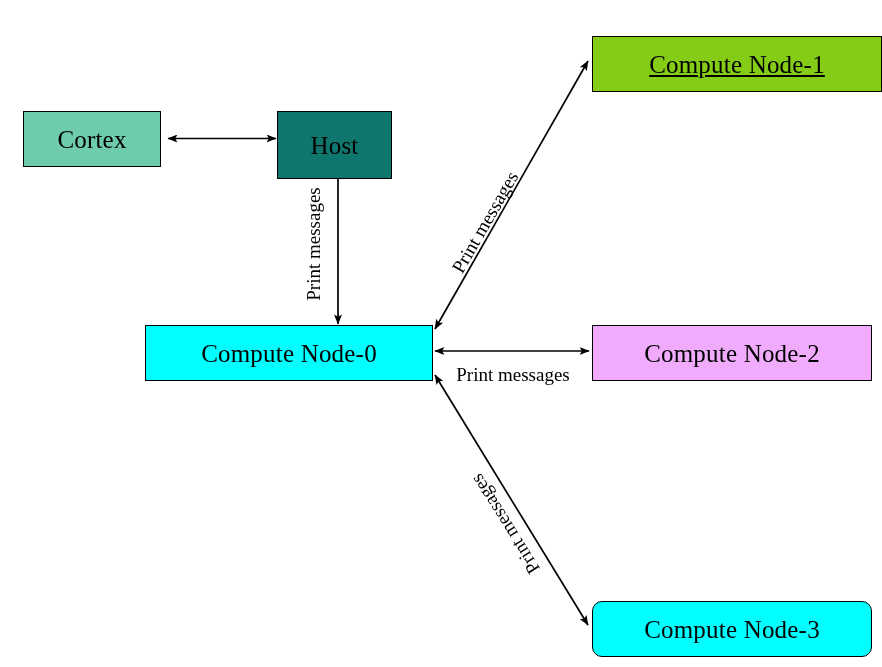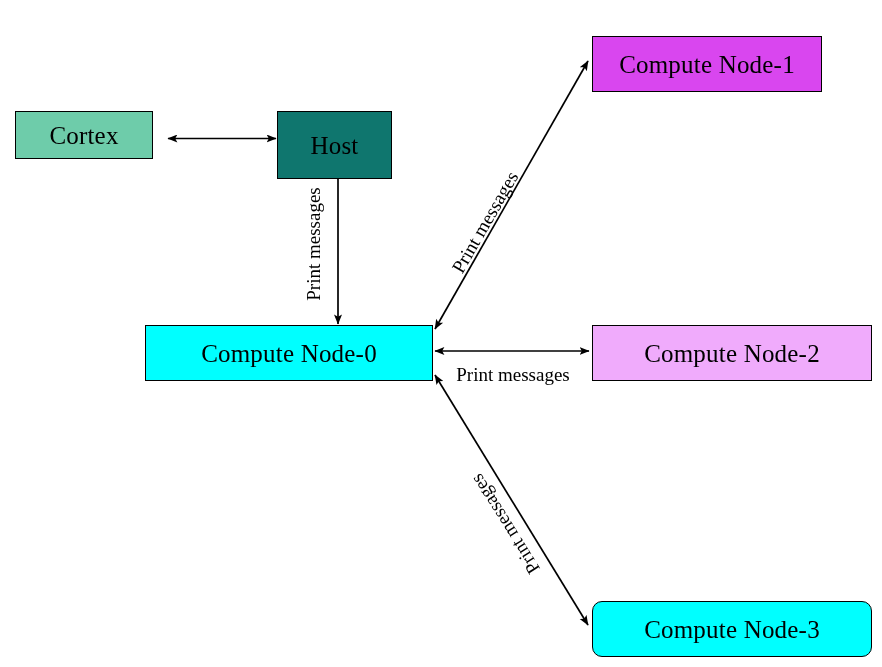--- a/index.html
+++ b/index.html
@@ -66,33 +66,33 @@
 
     <line x1="338" y1="324" x2="338" y2="168" stroke="#000000" stroke-width="1.7" marker-start="url(#arrowStart)" marker-end="url(#arrowEnd)"></line>
 
     <line x1="435" y1="329" x2="588" y2="61" stroke="#000000" stroke-width="1.7" marker-start="url(#arrowStart)" marker-end="url(#arrowEnd)"></line>
 
     <line x1="435" y1="351" x2="589" y2="351" stroke="#000000" stroke-width="1.7" marker-start="url(#arrowStart)" marker-end="url(#arrowEnd)"></line>
 
     <line x1="435" y1="375" x2="588" y2="625" stroke="#000000" stroke-width="1.7" marker-start="url(#arrowStart)" marker-end="url(#arrowEnd)"></line>
   </svg>
 
-  <div class="node-box" style="left:15px; top:111px; width:138px; height:48px; background:#6ECCAA;text-align:center;">
+  <div class="node-box" style="left:23px; top:111px; width:138px; height:56px; background:#6ECCAA;text-align:center;">
     <span>Cortex</span>
   </div>
 
   <div class="node-box" style="left:277px; top:111px; width:115px; height:68px; background:#0f766e;">
     <span>Host</span>
   </div>
 
   <div class="node-box" style="left:145px; top:325px; width:288px; height:56px; background:#00FFFF;font-family:Liberation Serif, serif;">
     <span>Compute Node-0</span>
   </div>
 
-  <div class="node-box" style="left:592px; top:36px; width:230px; height:56px; background:#d946ef;">
+  <div class="node-box" style="left:592px; top:36px; width:290px; height:56px; background:#84cc16;text-decoration:underline;">
     <span>Compute Node-1</span>
   </div>
 
   <div class="node-box" style="left:592px; top:325px; width:280px; height:56px; background:#f0abfc;">
     <span>Compute Node-2</span>
   </div>
 
   <div class="node-box" style="left:592px; top:601px; width:280px; height:56px; background:#00FFFF;border-radius:10px;">
     <span>Compute Node-3</span>
   </div>

